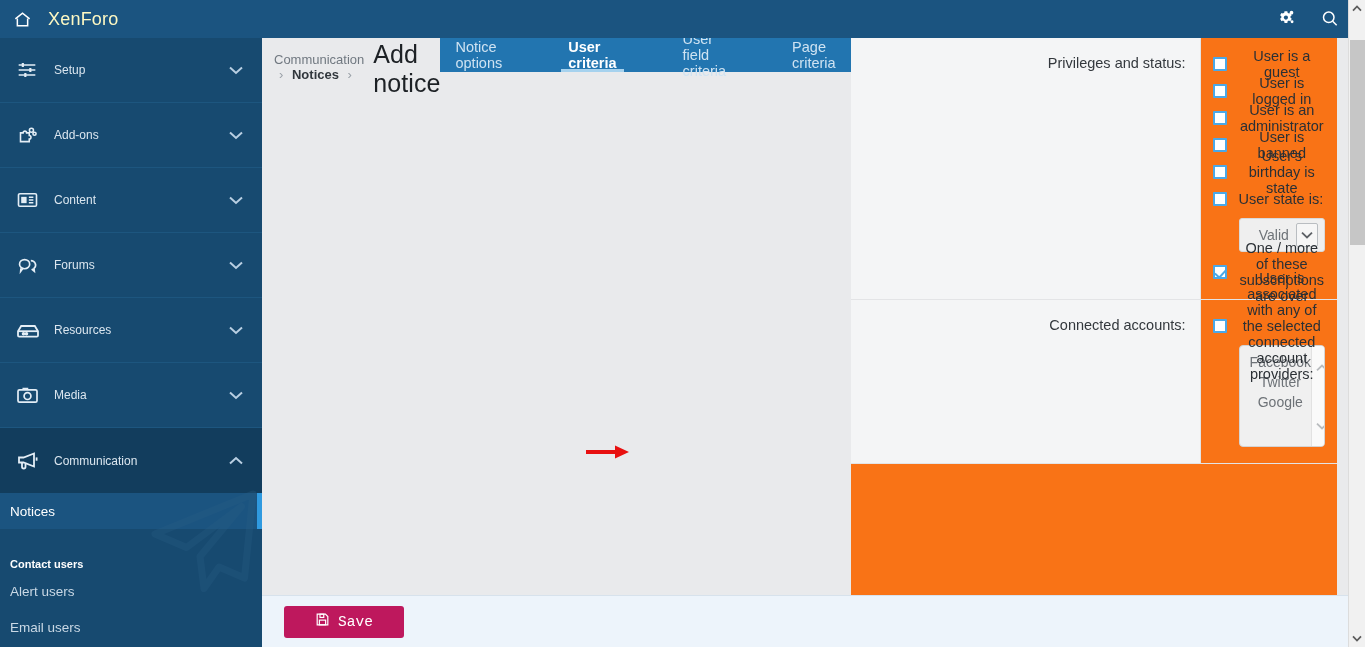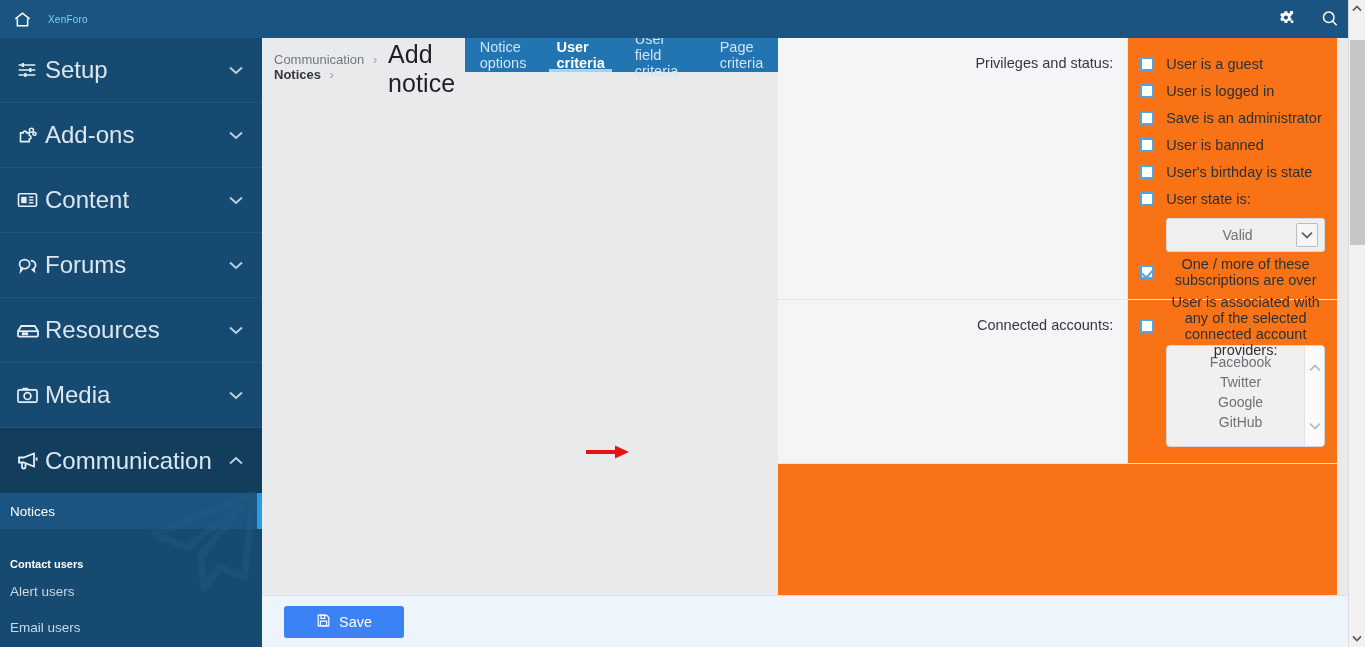--- a/index.html
+++ b/index.html
@@ -12,21 +12,21 @@
   body { display: flex; flex-direction: column; position: relative; }
 
   
   .topbar {
     height: 38px; background: #1b5480; color: #fff;
     display: flex; align-items: center; flex: 0 0 38px;
     position: relative; z-index: 30;
   }
   .topbar-left { display: flex; align-items: center; width: 262px; padding-left: 10px; }
   .home-ico { width: 24px; height: 24px; display:flex; align-items:center; justify-content:center; }
-  .brand { font-size: 10px; color: #7dd3fc; margin-left: 14px; letter-spacing: .2px; }
+  .brand { font-size: 18px; color: #fef9c3; margin-left: 14px; letter-spacing: .2px; }
   .topbar-spacer { flex: 1 1 auto; }
   .topbar-right { display: flex; align-items: center; gap: 22px; padding-right: 24px; }
   .tb-ico { width: 22px; height: 22px; display:flex; align-items:center; justify-content:center; cursor: pointer; }
 
   
   .body-wrap { flex: 1 1 auto; display: flex; min-height: 0; position: relative; }
 
   
   .sidebar {
     width: 262px; flex: 0 0 262px; background: #174a70;
@@ -35,21 +35,21 @@
   .plane-wm {
     position: absolute; right: -6px; bottom: 42px; opacity: .30;
     pointer-events: none;
   }
   .nav-group {
     height: 65px; display: flex; align-items: center; padding: 0 18px 0 16px;
     border-bottom: 1px solid #1d567f; position: relative; cursor: pointer;
   }
   .nav-group .gi { width: 26px; flex: 0 0 26px; display:flex; align-items:center; }
   .nav-group .gl {
-    flex: 1 1 auto; color: #dbe6ef; font-size: 24px; margin-left: 3px; font-weight: 400;
+    flex: 1 1 auto; color: #dbe6ef; font-size: 12px; margin-left: 12px; font-weight: 400;
   }
   .chev { width: 16px; flex: 0 0 16px; display:flex; align-items:center; justify-content:center; }
   .nav-group.open { background: #123d5d; border-bottom: none; }
 
   .sub-item {
     height: 36px; display: flex; align-items: center; padding-left: 10px;
     color: #c9d8e5; font-size: 13.5px; position: relative; cursor: pointer;
   }
   .sub-item.active { background: #1b5480; color: #fff; }
   .sub-item.active::after {
@@ -67,21 +67,21 @@
     display: flex; flex-direction: column; overflow: hidden;
   }
   .content-inner { padding: 0 28px 0 12px; flex: 1 1 auto; display:flex; flex-direction: row; min-height:0; }
 
   .crumb { font-size: 13px; color: #707880; padding: 14px 0 4px 0; }
   .crumb b { color: #31373d; font-weight: bold; }
   .crumb .sep { color: #9aa1a8; margin: 0 5px; }
   .page-title { font-size: 25px; color: #1d2125; font-weight: 400; padding: 2px 0 12px 0; letter-spacing: .1px; }
 
   
-  .tabs { background: #2275b0; display: flex; height: 34px; align-items: stretch; }
+  .tabs { background: #2275b0; display: flex; height: 34px; align-items: stretch; gap: 36px; }
   .tab {
     padding: 0 15px; display:flex; align-items:center; color: #cfe3f2; font-size: 14.5px;
     position: relative; cursor: pointer;
   }
   .tab.active { color: #ffffff; font-weight: bold; }
   .tab.active::after {
     content:""; position:absolute; left: 8px; right: 8px; bottom: 0; height: 3px; background: #a6d2ee;
   }
 
   
@@ -131,23 +131,23 @@
 
   
   .annot-arrow { position: absolute; left: 586px; top: 406px; z-index: 20; pointer-events: none; }
 
   
   .savebar {
     background: #edf4fb; border-top: 1px solid #d7e2ec; flex: 0 0 52px;
     display: flex; align-items: center; padding-left: 22px;
   }
   .btn-save {
-    background: #3b82f6; color: #fff; border: none; border-radius: 3px; height: 32px;
+    background: #be185d; color: #fff; border: none; border-radius: 3px; height: 32px;
     min-width: 120px; display:flex; align-items:center; justify-content:center; gap: 8px;
-    font-size: 14.5px; cursor: pointer; font-family: Liberation Sans, sans-serif;
+    font-size: 14.5px; cursor: pointer; font-family: Liberation Mono, monospace;
   }
 
   
   .vscroll {
     position: absolute; right: 0; top: 0; bottom: 0; width: 17px; background: #f1f1f1;
     border-left: 1px solid #dcdcdc; z-index: 40; display: flex; flex-direction: column;
     align-items: center; justify-content: space-between;
   }
   .vs-btn { height: 17px; width: 17px; display:flex; align-items:center; justify-content:center; color:#5c5c5c; cursor:pointer; }
   .vs-thumb { position: absolute; top: 40px; left: 1px; width: 15px; height: 205px; background: #c6c6c6; border-radius:0; cursor: pointer; }
@@ -361,21 +361,21 @@
               <label class="cb-line">
                 <span class="cb"></span>
                 <span class="cb-text">User is a guest</span>
               </label>
               <label class="cb-line">
                 <span class="cb"></span>
                 <span class="cb-text">User is logged in</span>
               </label>
               <label class="cb-line">
                 <span class="cb"></span>
-                <span class="cb-text">Save is an administrator</span>
+                <span class="cb-text">User is an administrator</span>
               </label>
               <label class="cb-line">
                 <span class="cb"></span>
                 <span class="cb-text">User is banned</span>
               </label>
               <label class="cb-line">
                 <span class="cb"></span>
                 <span class="cb-text">User's birthday is state</span>
               </label>
               <label class="cb-line">
@@ -406,21 +406,20 @@
             <div class="row-body">
               <label class="cb-line">
                 <span class="cb"></span>
                 <span class="cb-text">User is associated with any of the selected connected account providers:</span>
               </label>
               <div class="listbox">
                 <div class="items">
                   <div class="li">Facebook</div>
                   <div class="li">Twitter</div>
                   <div class="li">Google</div>
-                  <div class="li">GitHub</div>
                 </div>
                 <div class="lb-scroll">
                   <span>
                     <svg width="12" height="8" viewBox="0 0 12 8" fill="none" stroke="#b9bcbf" stroke-width="1.8">
                         <path d="M1 6.4 6 1.6l5 4.8"></path>
                       </svg>
                   </span>
                   <span>
                     <svg width="12" height="8" viewBox="0 0 12 8" fill="none" stroke="#b9bcbf" stroke-width="1.8">
                         <path d="M1 1.6 6 6.4l5-4.8"></path>

